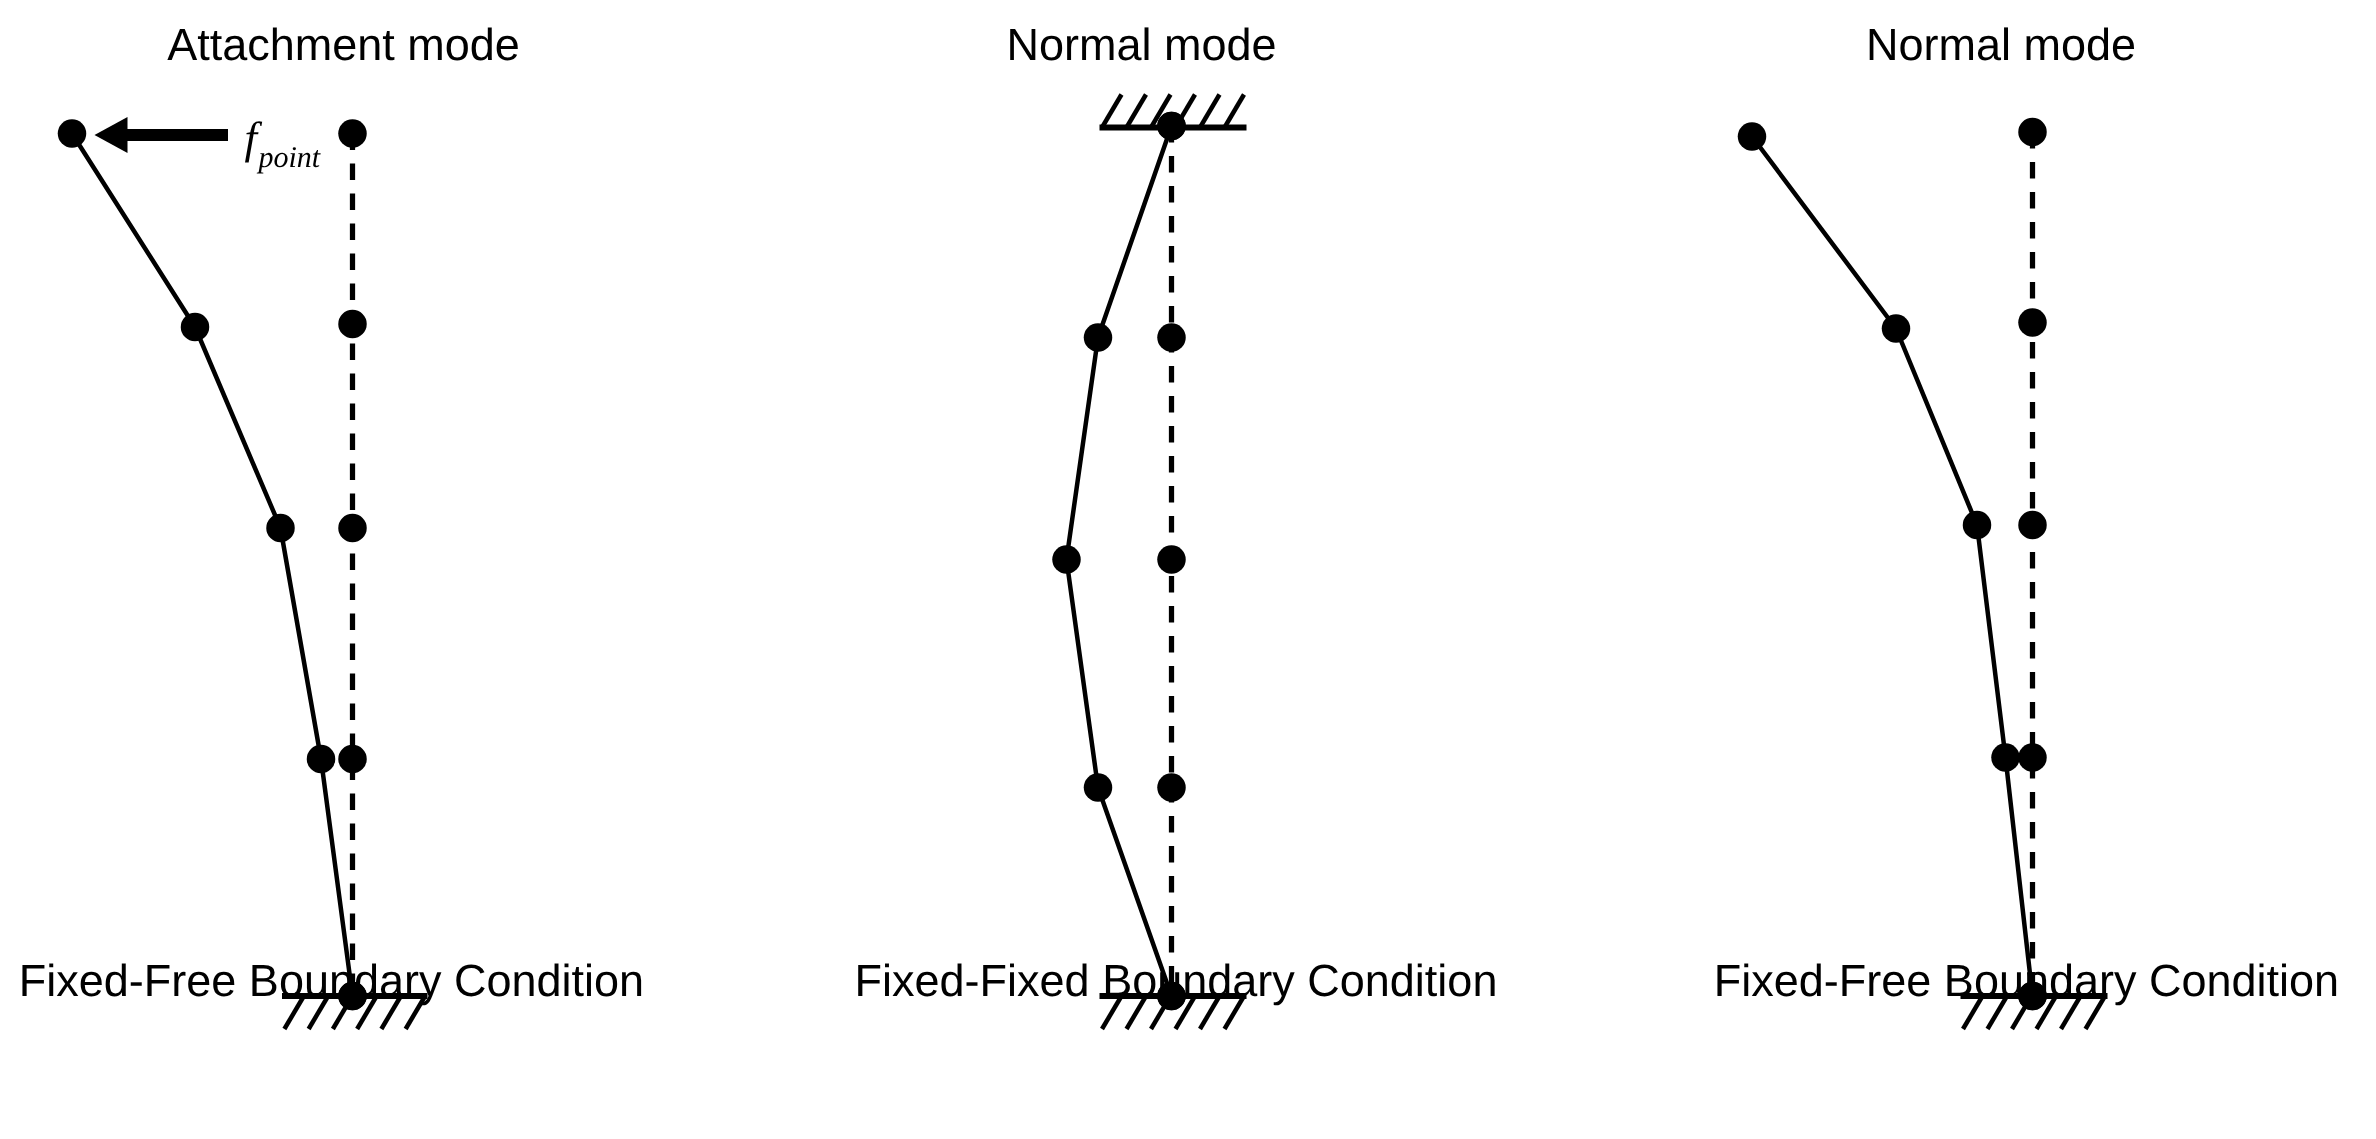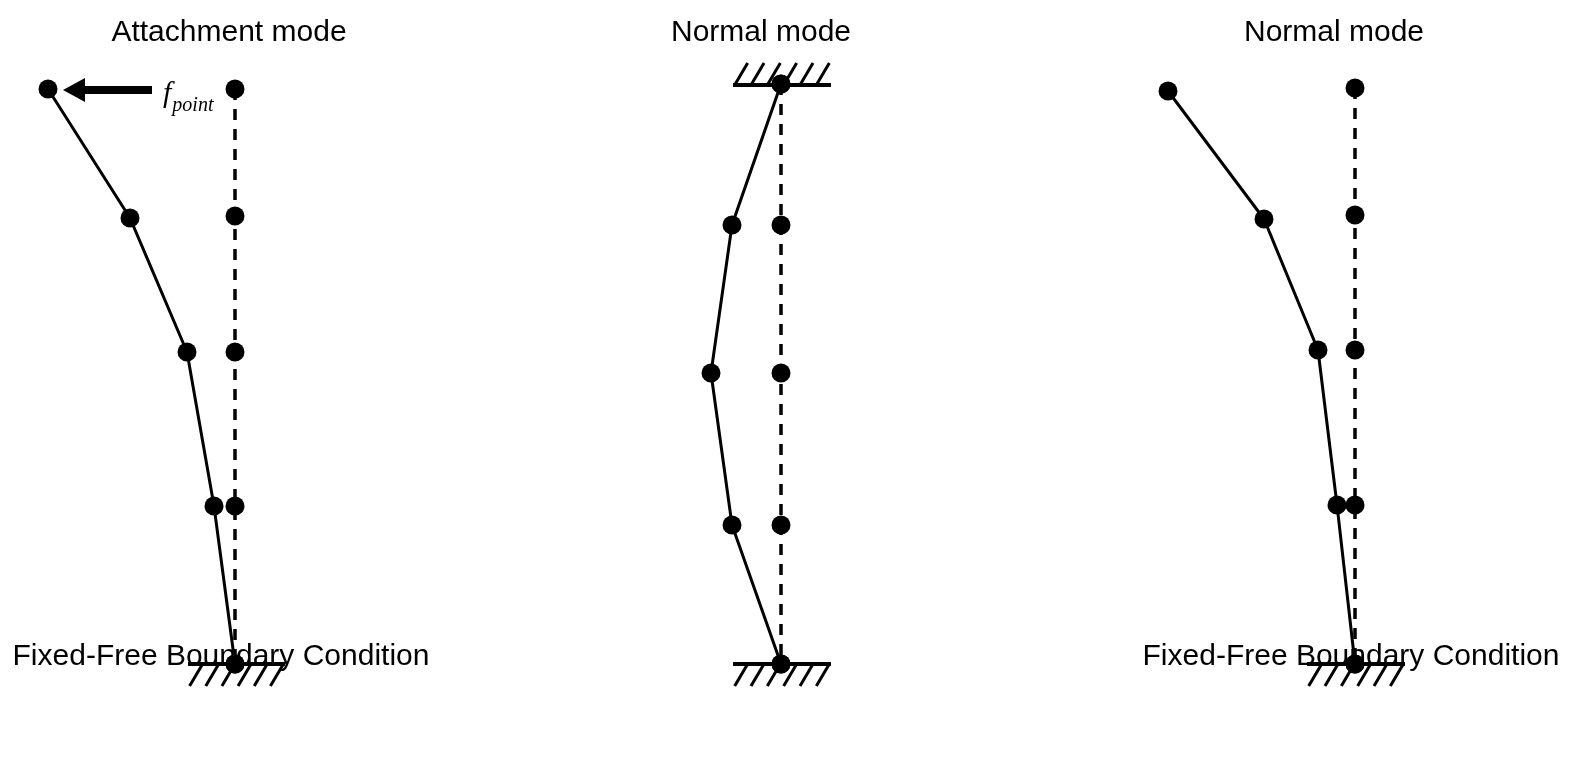--- a/index.html
+++ b/index.html
@@ -141,20 +141,21 @@
         <circle cx="253" cy="225" r="9.5" fill="#000000"></circle>
         <circle cx="253" cy="373" r="9.5" fill="#000000"></circle>
         <circle cx="253" cy="525" r="9.5" fill="#000000"></circle>
         <circle cx="253" cy="664" r="9.5" fill="#000000"></circle>
         <circle cx="253" cy="84" r="9.5" fill="#000000"></circle>
         <circle cx="204" cy="225" r="9.5" fill="#000000"></circle>
         <circle cx="183" cy="373" r="9.5" fill="#000000"></circle>
         <circle cx="204" cy="525" r="9.5" fill="#000000"></circle>
         <circle cx="253" cy="664" r="9.5" fill="#000000"></circle>
       </svg>
+    <div class="panel-caption">Fixed-Fixed Boundary Condition</div>
   </div>
 
   <div class="panel" id="panel-2">
     <div class="panel-title">Normal mode</div>
     <svg class="panel-svg" id="svg-2" viewBox="0 0 528 759">
         <line x1="299" y1="88" x2="299" y2="664" stroke="#000000" stroke-width="3.5" stroke-dasharray="11 9"></line>
         <polyline points="112,91 208,219 262,350 281,505 299,664" fill="none" stroke="#000000" stroke-width="3" stroke-linejoin="round" stroke-linecap="round"></polyline>
         <g>
           <line x1="251" y1="664" x2="349" y2="664" stroke="#000000" stroke-width="4" stroke-linecap="butt"></line>
           <line x1="265.6666666666667" y1="664" x2="252.66666666666669" y2="686" stroke="#000000" stroke-width="3"></line>

